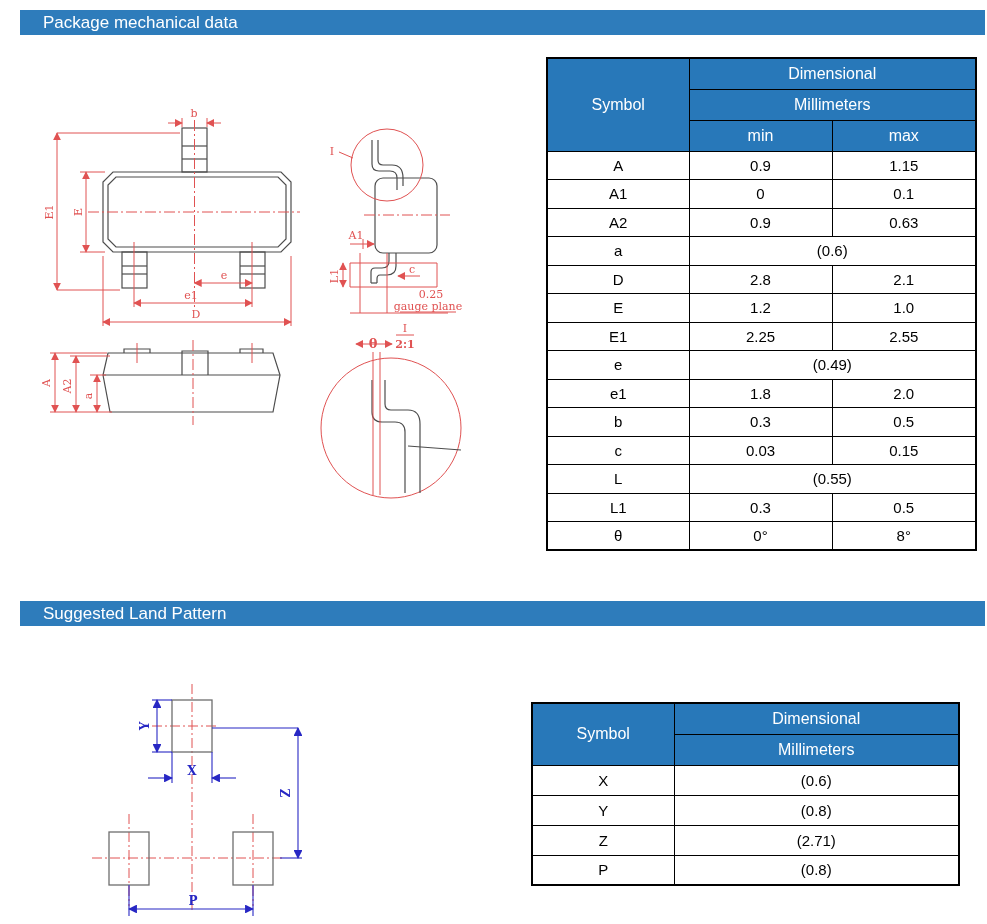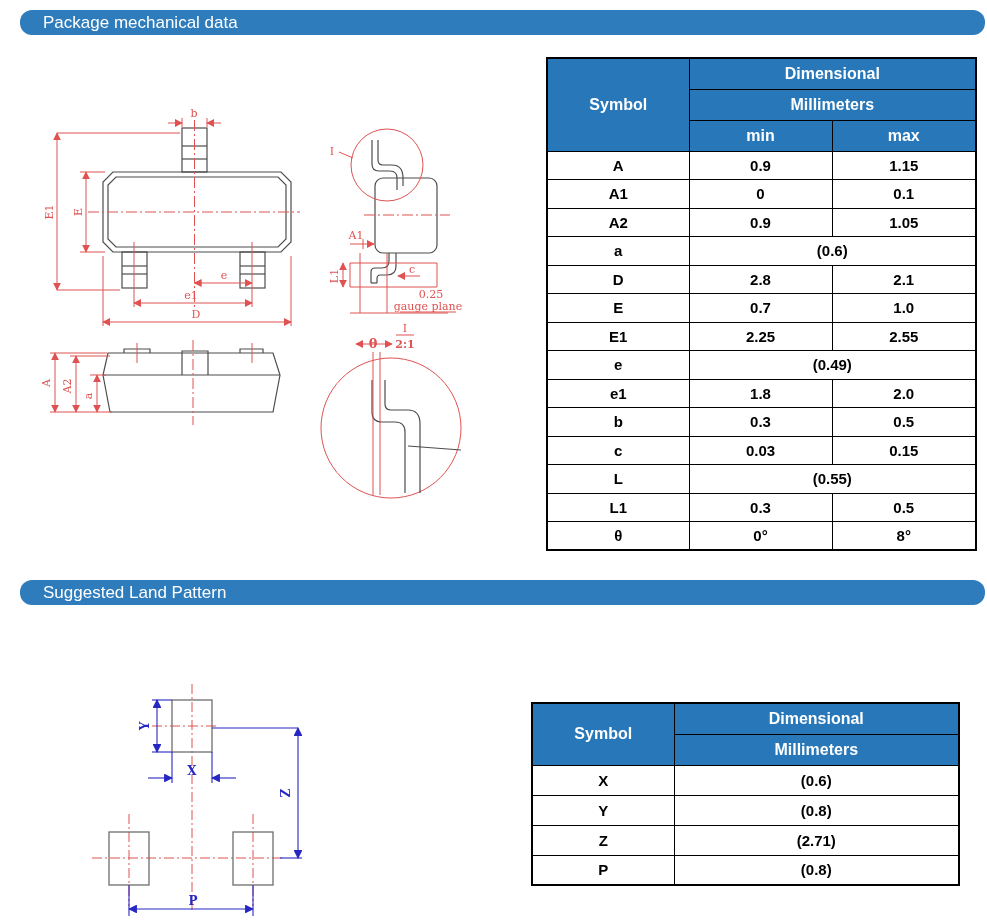--- a/index.html
+++ b/index.html
@@ -8,33 +8,32 @@
     width:987px;height:924px;
     background:#ffffff;
     font-family:"Liberation Sans", sans-serif;
     overflow:hidden;
   }
   .section-bar{
     position:absolute;left:20px;width:965px;height:25px;
     background:#2e7cbb;color:#ffffff;
     font-size:17px;line-height:25px;padding-left:23px;
     box-sizing:border-box;
-    border-radius:12px;
   }
   #bar1{top:10px;}
-  #bar2{top:580px;}
+  #bar2{top:601px;}
   table.dim{
     position:absolute;border-collapse:collapse;
     text-align:center;color:#000;
     border:2px solid #000;
     table-layout:fixed;
   }
   table.dim td, table.dim th{
     border:1px solid #000;
-    font-weight:bold;
+    font-weight:normal;
     padding:0;
     overflow:hidden;
   }
   table.dim th{
     background:#2878b9;color:#ffffff;font-size:16px;
   }
   table.dim td{font-size:15px;}
   #t1{left:546px;top:57px;width:429px;}
   #t1 tr.h{height:31px;}
   #t1 tr.r{height:28.5px;}
@@ -217,34 +216,34 @@
         <td>1.15</td>
       </tr>
     <tr class="r">
         <td>A1</td>
         <td>0</td>
         <td>0.1</td>
       </tr>
     <tr class="r">
         <td>A2</td>
         <td>0.9</td>
-        <td>1.05</td>
+        <td>0.63</td>
       </tr>
     <tr class="r">
         <td>a</td>
         <td colspan="2">(0.6)</td>
       </tr>
     <tr class="r">
         <td>D</td>
         <td>2.8</td>
         <td>2.1</td>
       </tr>
     <tr class="r">
         <td>E</td>
-        <td>0.7</td>
+        <td>1.2</td>
         <td>1.0</td>
       </tr>
     <tr class="r">
         <td>E1</td>
         <td>2.25</td>
         <td>2.55</td>
       </tr>
     <tr class="r">
         <td>e</td>
         <td colspan="2">(0.49)</td>

